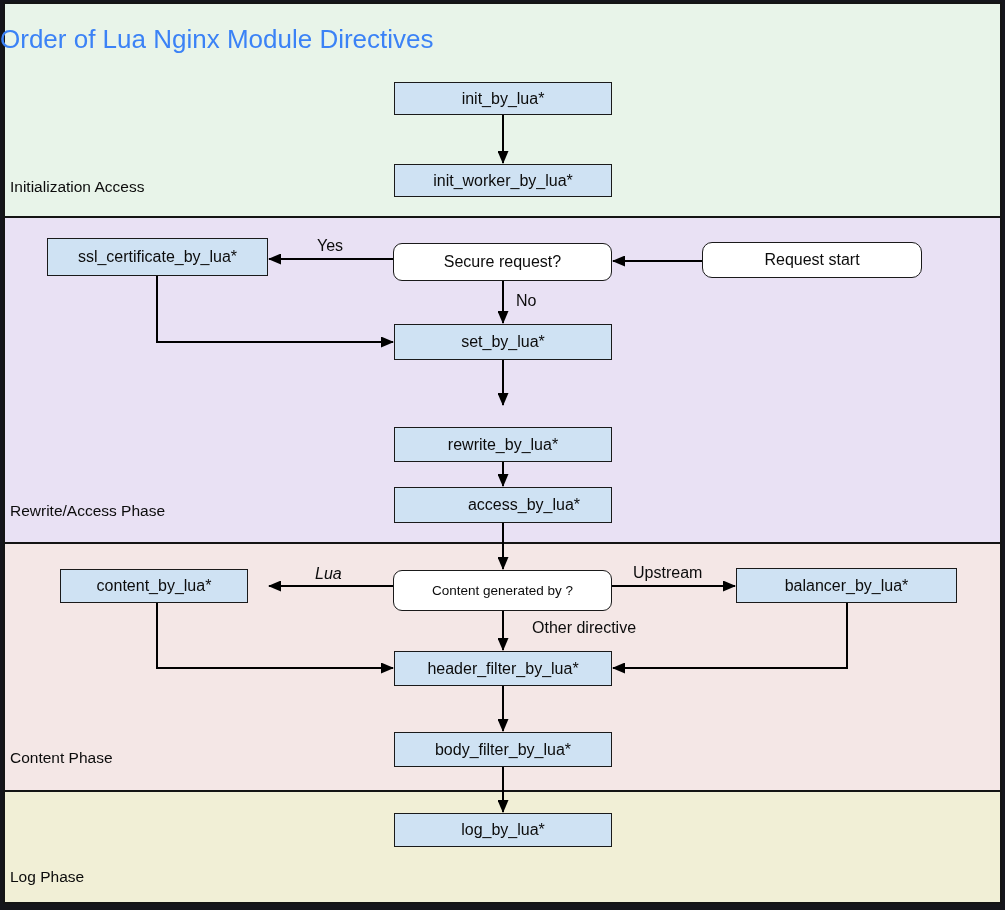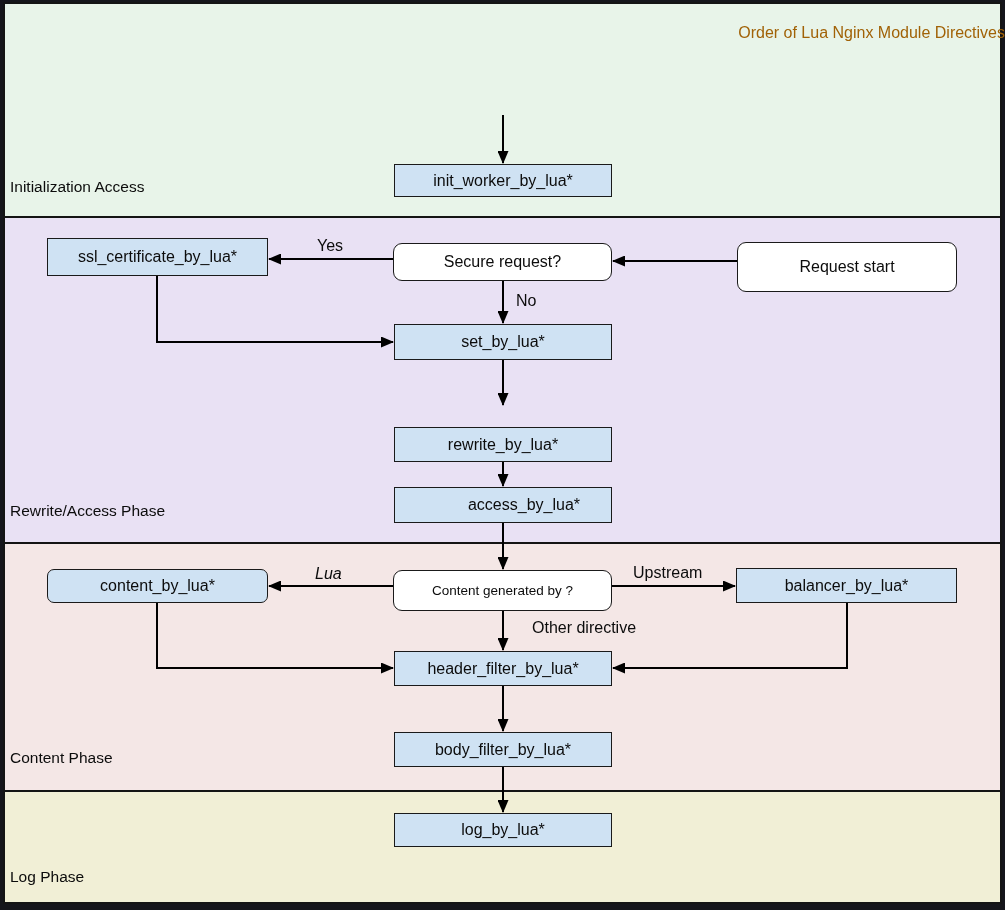--- a/index.html
+++ b/index.html
@@ -26,21 +26,21 @@
   #band-content { height:248px; background:#f4e7e6; }
   #band-log     { flex:1; background:#f1efd6; }
 
   
   #edges, #nodes { position:absolute; left:0; top:0; width:1005px; height:910px; }
   #edges { pointer-events:none; }
   #nodes { pointer-events:none; }
 
   .title {
     position:absolute; left:0; right:0; top:24px;
-    text-align:right; font-size:16px; color:#a16207;
+    text-align:left; font-size:26px; color:#3b82f6;
   }
   .phase-label {
     position:absolute; left:10px; font-size:15.5px; color:#0c0c0c; white-space:nowrap;
   }
   #phase-label-init    { top:178px; }
   #phase-label-rewrite { top:502px; }
   #phase-label-content { top:749px; }
   #phase-label-log     { top:868px; }
 
   .node {
@@ -49,25 +49,25 @@
     border:1.6px solid #1a1a1a;
     font-size:16px; color:#0c0c0c; white-space:nowrap;
   }
   .process  { background:#cfe2f3; }
   .decision { background:#ffffff; border-radius:9px; }
 
   #node-init-by-lua          { left:394px; top:82px;  width:218px; height:33px; }
   #node-init-worker-by-lua   { left:394px; top:164px; width:218px; height:33px; }
   #node-ssl-certificate      { left:47px;  top:238px; width:221px; height:38px; }
   #node-secure-request       { left:393px; top:243px; width:219px; height:38px; }
-  #node-request-start        { left:737px; top:242px; width:220px; height:50px; }
+  #node-request-start        { left:702px; top:242px; width:220px; height:36px;border-radius:10px; }
   #node-set-by-lua           { left:394px; top:324px; width:218px; height:36px; }
   #node-rewrite-by-lua       { left:394px; top:406px; width:218px; height:35px;margin-top:21px; }
   #node-access-by-lua        { left:394px; top:487px; width:218px; height:36px;padding-left:42px; }
-  #node-content-by-lua       { left:47px;  top:569px; width:221px; height:34px;border-radius:7px; }
+  #node-content-by-lua       { left:60px;  top:569px; width:188px; height:34px; }
   #node-content-generated    { left:393px; top:570px; width:219px; height:41px; font-size:13.5px;text-align:center; }
   #node-balancer-by-lua      { left:736px; top:568px; width:221px; height:35px; }
   #node-header-filter-by-lua { left:394px; top:651px; width:218px; height:35px; }
   #node-body-filter-by-lua   { left:394px; top:732px; width:218px; height:35px; }
   #node-log-by-lua           { left:394px; top:813px; width:218px; height:34px; }
 
   .edge-label {
     position:absolute; font-size:16px; color:#0c0c0c; white-space:nowrap;
   }
   #edge-label-yes      { left:317px; top:237px; }
@@ -115,20 +115,21 @@
 
   <div id="nodes">
 
     <div class="title">Order of Lua Nginx Module Directives</div>
 
     <div class="phase-label" id="phase-label-init">Initialization Access</div>
     <div class="phase-label" id="phase-label-rewrite">Rewrite/Access Phase</div>
     <div class="phase-label" id="phase-label-content">Content Phase</div>
     <div class="phase-label" id="phase-label-log">Log Phase</div>
 
+    <div class="node process" id="node-init-by-lua">init_by_lua*</div>
     <div class="node process" id="node-init-worker-by-lua">init_worker_by_lua*</div>
     <div class="node process" id="node-ssl-certificate">ssl_certificate_by_lua*</div>
     <div class="node decision" id="node-secure-request">Secure request?</div>
     <div class="node decision" id="node-request-start">Request start</div>
     <div class="node process" id="node-set-by-lua">set_by_lua*</div>
     <div class="node process" id="node-rewrite-by-lua">rewrite_by_lua*</div>
     <div class="node process" id="node-access-by-lua">access_by_lua*</div>
     <div class="node process" id="node-content-by-lua">content_by_lua*</div>
     <div class="node decision" id="node-content-generated">Content generated by ?</div>
     <div class="node process" id="node-balancer-by-lua">balancer_by_lua*</div>

